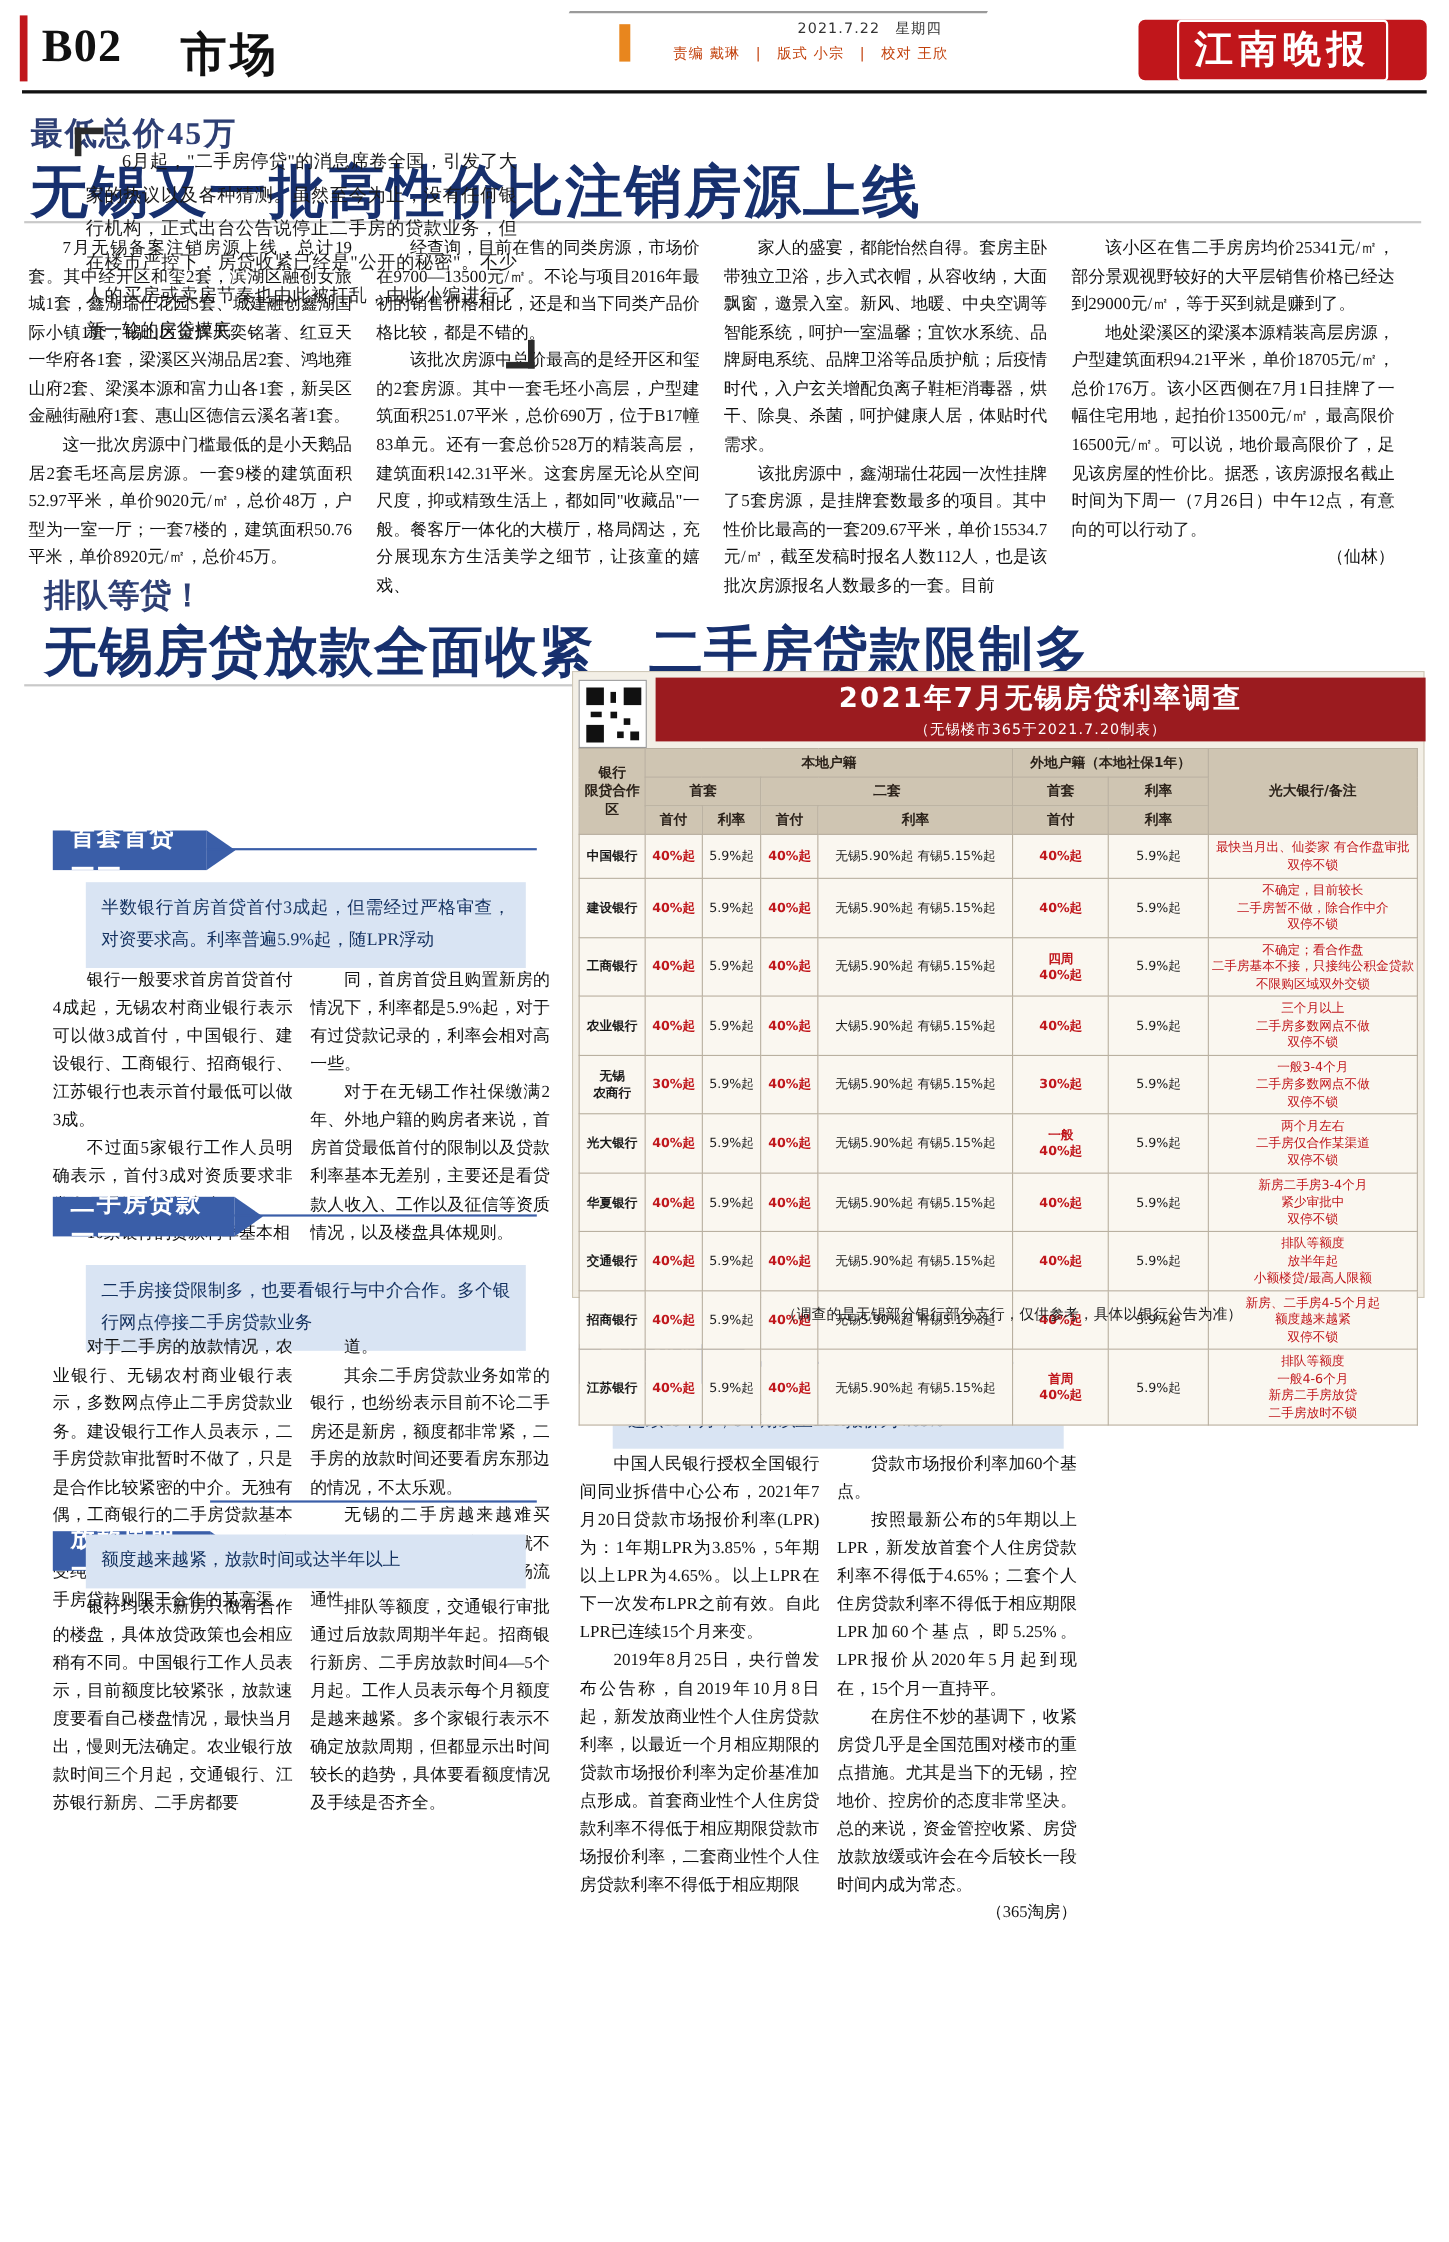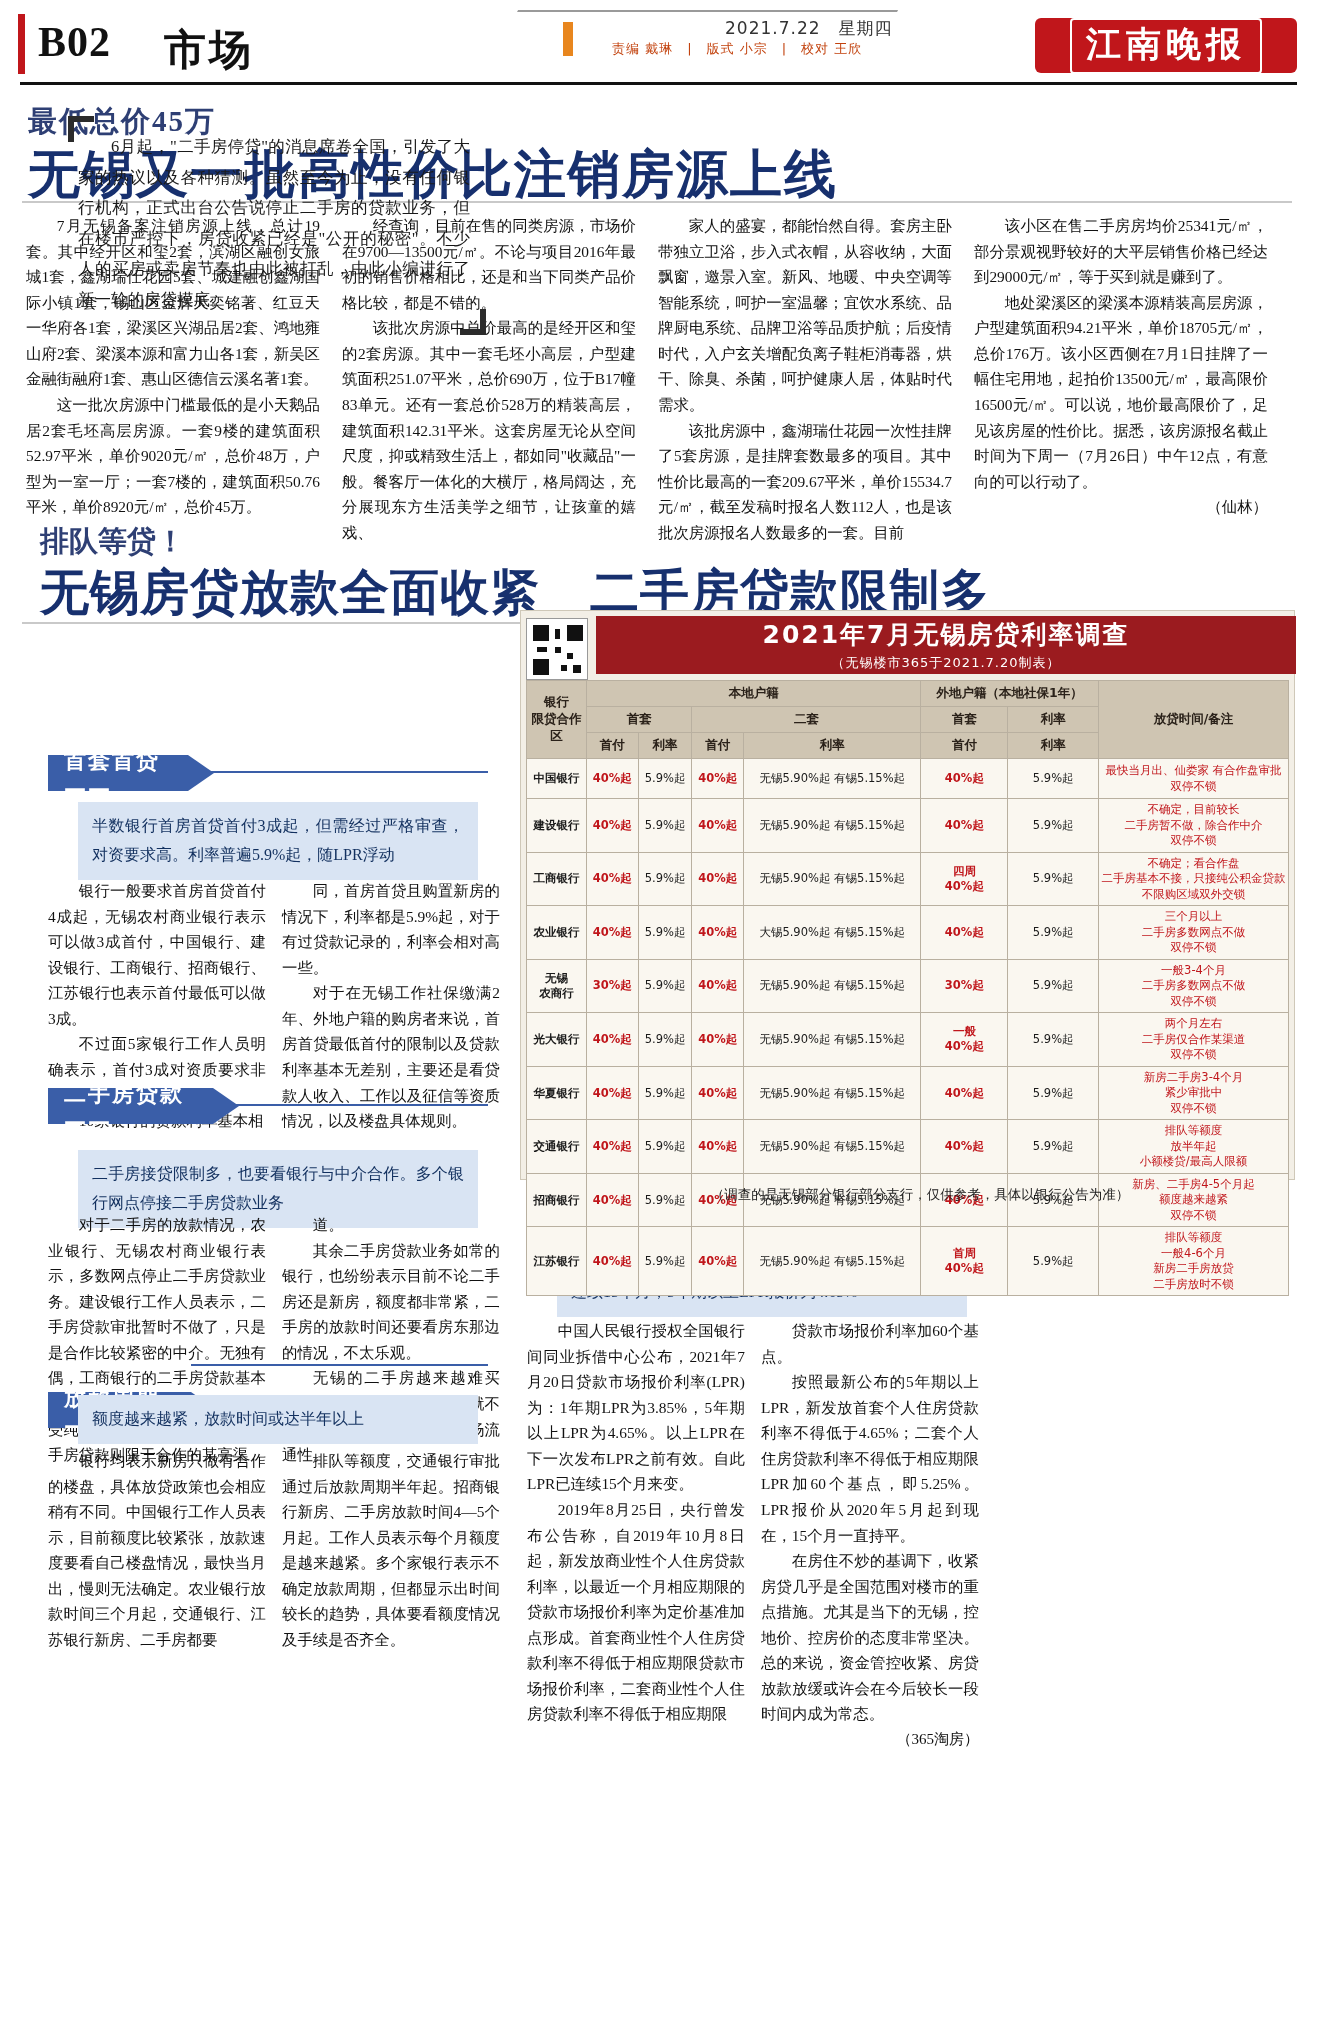--- a/index.html
+++ b/index.html
@@ -19,21 +19,21 @@
   .mast-redbar { position:absolute; left:18px; top:14px; width:7px; height:60px; background:#c0161b; }
   .folio { position:absolute; left:38px; top:18px; font-size:42px; font-weight:bold; letter-spacing:1px;
            font-family:"Liberation Serif","DejaVu Serif",serif; color:#111; }
   .section-name { position:absolute; left:164px; top:22px; font-size:42px; font-weight:bold;
            font-family:"DejaVu Sans","Liberation Sans",sans-serif; color:#111; letter-spacing:3px;}
   .mast-rule { position:absolute; left:20px; top:82px; width:1277px; height:3px; background:#111; }
   .mast-slant { position:absolute; left:500px; top:10px; width:380px; height:68px; border-top:2px solid #9a9a9a;
                 transform:skewX(-28deg); }
   .mast-orange { position:absolute; left:563px; top:22px; width:10px; height:34px; background:#e8861e; }
   .mast-info { position:absolute; left:612px; top:40px; font-size:13px; color:#c2410c; letter-spacing:1px; }
-  .mast-date { position:absolute; left:725px; top:17px; font-size:17px; color:#333; letter-spacing:1px; }
+  .mast-date { position:absolute; left:725px; top:17px; font-size:13px; color:#333; letter-spacing:1px; }
   .nameplate { position:absolute; left:1035px; top:18px; width:262px; height:55px;
      background:#c0161b; color:#ffffff; border-radius:6px;
      font-family:"Liberation Serif","DejaVu Serif",serif;
      font-size:35px; font-weight:bold; letter-spacing:5px;
      display:flex; align-items:center; justify-content:center; }
   .nameplate .np-inner{ border:2px solid #fff; border-radius:4px; padding:1px 14px 4px; }
 
   
   .s1 { position:absolute; left:0; top:88px; width:1317px; }
   .s1-kicker { position:absolute; left:28px; top:14px; font-size:29px; font-weight:bold; color:#2e3f74;
@@ -227,21 +227,21 @@
     <div class="t1">2021年7月无锡房贷利率调查</div>
     <div class="t2">（无锡楼市365于2021.7.20制表）</div>
   </div>
 
   <table class="rates">
     <thead>
       <tr>
         <th rowspan="3">银行<br>限贷合作区</th>
         <th colspan="4">本地户籍</th>
         <th colspan="2">外地户籍（本地社保1年）</th>
-        <th rowspan="3">放贷时间/备注</th>
+        <th rowspan="3">光大银行/备注</th>
       </tr>
       <tr>
         <th colspan="2">首套</th>
         <th colspan="2">二套</th>
         <th>首套</th>
         <th>利率</th>
       </tr>
       <tr>
         <th>首付</th>
         <th>利率</th>

